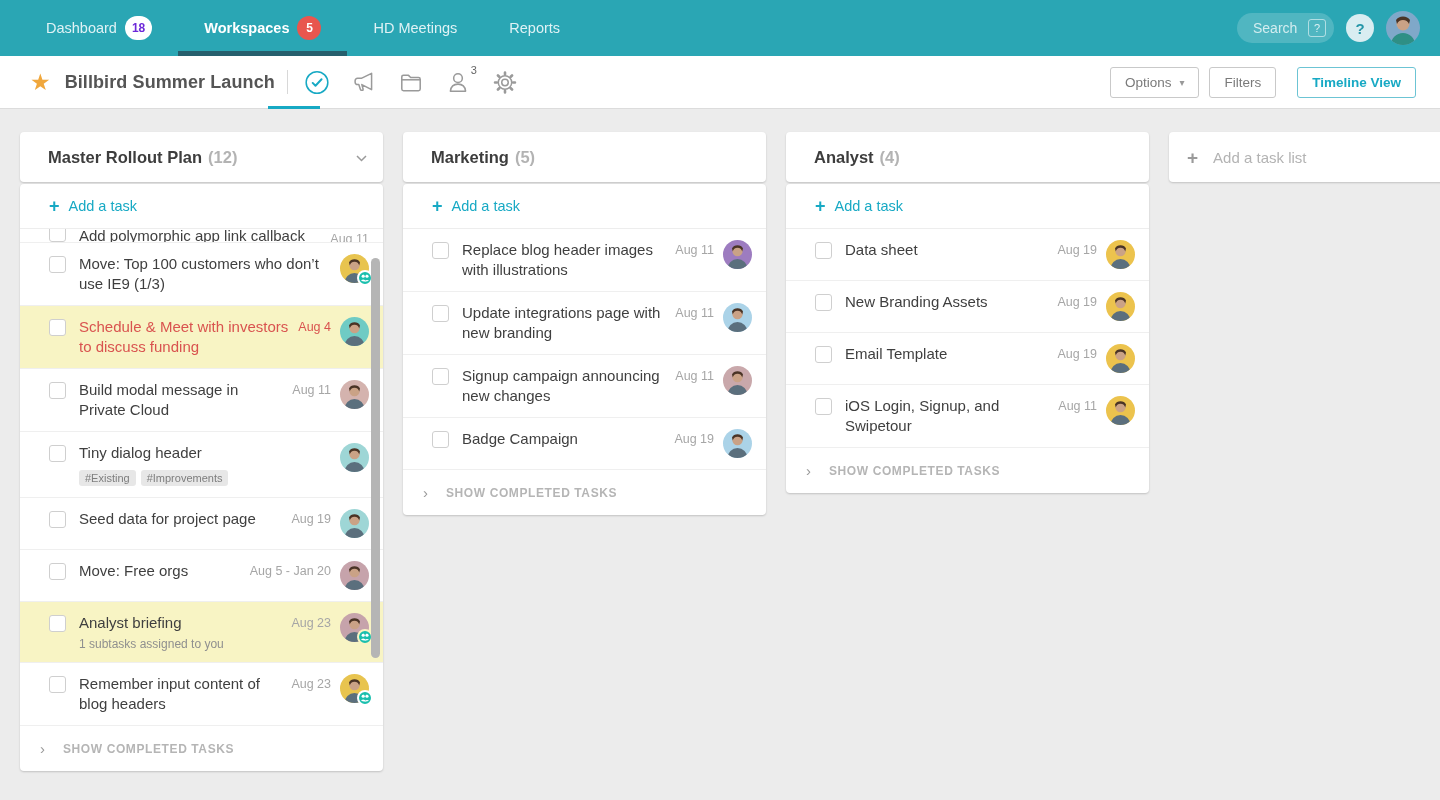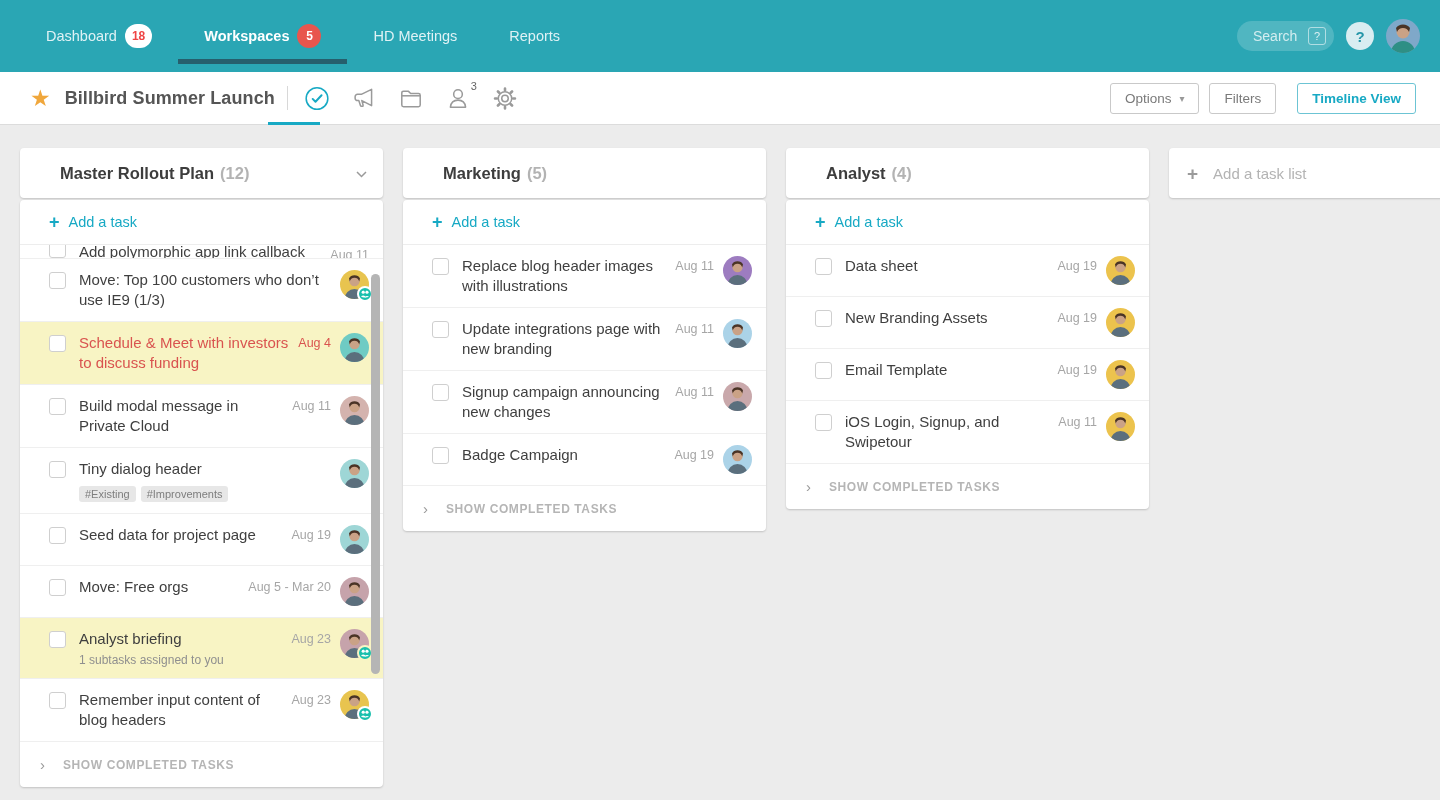--- a/index.html
+++ b/index.html
@@ -1,30 +1,30 @@
 <!DOCTYPE html>
 <html><head>
 <meta charset="utf-8">
 <style>
   * { margin:0; padding:0; box-sizing:border-box; }
   html,body { width:1440px; height:800px; overflow:hidden;
     font-family:"Liberation Sans", sans-serif; background:#ececec; }
 
   
-  .topnav { position:relative; height:72px; background:#2aa6b4; display:flex;
+  .topnav { position:relative; height:56px; background:#2aa6b4; display:flex;
     align-items:center; padding:0 20px; color:#eaf7f9; }
   .nav-items { display:flex; align-items:stretch; height:56px; }
   .nav-item { position:relative; display:flex; align-items:center; gap:8px;
     padding:0 26px; font-size:14.5px; color:#dff2f5; cursor:pointer; }
   .nav-item.active { font-weight:700; color:#ffffff; }
   .nav-item.active::after { content:""; position:absolute; left:0; right:0; bottom:0;
     height:5px; background:#265f6d; }
   .nav-badge { min-width:24px; height:24px; border-radius:12px; padding:0 7px;
     display:flex; align-items:center; justify-content:center; font-size:12px; font-weight:700; }
-  .nav-badge.light { background:#ffffff; color:#ef4444; }
+  .nav-badge.light { background:#ffffff; color:#6d28d9; }
   .nav-badge.red { background:#e8564e; color:#ffffff; }
   .topnav-right { margin-left:auto; display:flex; align-items:center; gap:12px; }
   .search-pill { display:flex; align-items:center; width:97px; height:30px;
     background:rgba(255,255,255,0.18); border:none; border-radius:15px; padding:0 8px 0 16px; }
   .search-pill input { flex:1; width:40px; background:transparent; border:none; outline:none;
     font-size:14px; color:#ffffff; font-family:"Liberation Sans", sans-serif; }
   .search-pill input::placeholder { color:rgba(255,255,255,0.75); }
   .shortcut-box { width:18px; height:18px; border:1px solid rgba(255,255,255,0.55);
     border-radius:3px; font-size:11px; color:rgba(255,255,255,0.8);
     display:flex; align-items:center; justify-content:center; }
@@ -50,21 +50,21 @@
     color:#7a7a7a; font-size:13.5px; padding:0 14px; display:flex; align-items:center; gap:8px;
     cursor:pointer; font-family:"Liberation Sans", sans-serif; }
   .tb-btn.teal { border-color:#6cc4d4; color:#17a9c4; font-weight:600;margin-left:11px; }
   .caret { font-size:10px; color:#999; }
 
   
   .board { display:flex; align-items:flex-start; gap:20px; padding:23px 0 0 20px;
     height:691px; overflow:hidden; }
   .column { width:363px; flex:0 0 363px; }
   .col-header { background:#fff; border-radius:4px; box-shadow:0 1px 2px rgba(0,0,0,0.18);
-    height:50px; display:flex; align-items:center; padding:0 16px 0 40px; cursor:pointer; }
+    height:50px; display:flex; align-items:center; padding:0 16px 0 28px; cursor:pointer; }
   .col-title { font-size:16.5px; font-weight:700; color:#3d3d3d; }
   .col-count { font-size:16.5px; color:#b3b3b3; font-weight:700; margin-left:6px; }
   .col-chevron { margin-left:auto; color:#9a9a9a; }
   .col-body { position:relative; background:#fff; border-radius:4px; margin-top:2px;
     box-shadow:0 1px 2px rgba(0,0,0,0.18); overflow:hidden; }
   .add-task-row { display:flex; align-items:center; gap:9px; padding:13px 16px 13px 29px;
     color:#17a9c4; font-size:14.5px; border-bottom:1px solid #ededed; cursor:pointer; }
   .add-task-row .plus { font-size:18px; font-weight:700; line-height:1; }
 
   .task-row { display:flex; align-items:flex-start; padding:11px 14px 11px 29px;
@@ -308,21 +308,21 @@
               </svg>
             </div>
           </div>
         </div>
         <div class="task-row">
           <div class="checkbox"></div>
           <div class="task-main">
             <div class="task-title">Move: Free orgs</div>
           </div>
           <div class="task-meta">
-            <span class="task-date">Aug 5 - Mar 20</span>
+            <span class="task-date">Aug 5 - Jan 20</span>
             <div class="avatar">
               <svg width="29" height="29" viewBox="0 0 29 29">
                 <rect width="29" height="29" fill="#c6a3ab"></rect>
                 <circle cx="14.5" cy="11" r="5.2" fill="#caa286"></circle>
                 <path d="M4.5 29 a10 10 0 0 1 20 0 Z" fill="#5b6f7d"></path>
                 <path d="M9 8.5 a6 5.5 0 0 1 11 0 l-.8 3 a4.8 4.8 0 0 0 -9.4 0 Z" fill="#4a3426"></path>
               </svg>
             </div>
           </div>
         </div>

